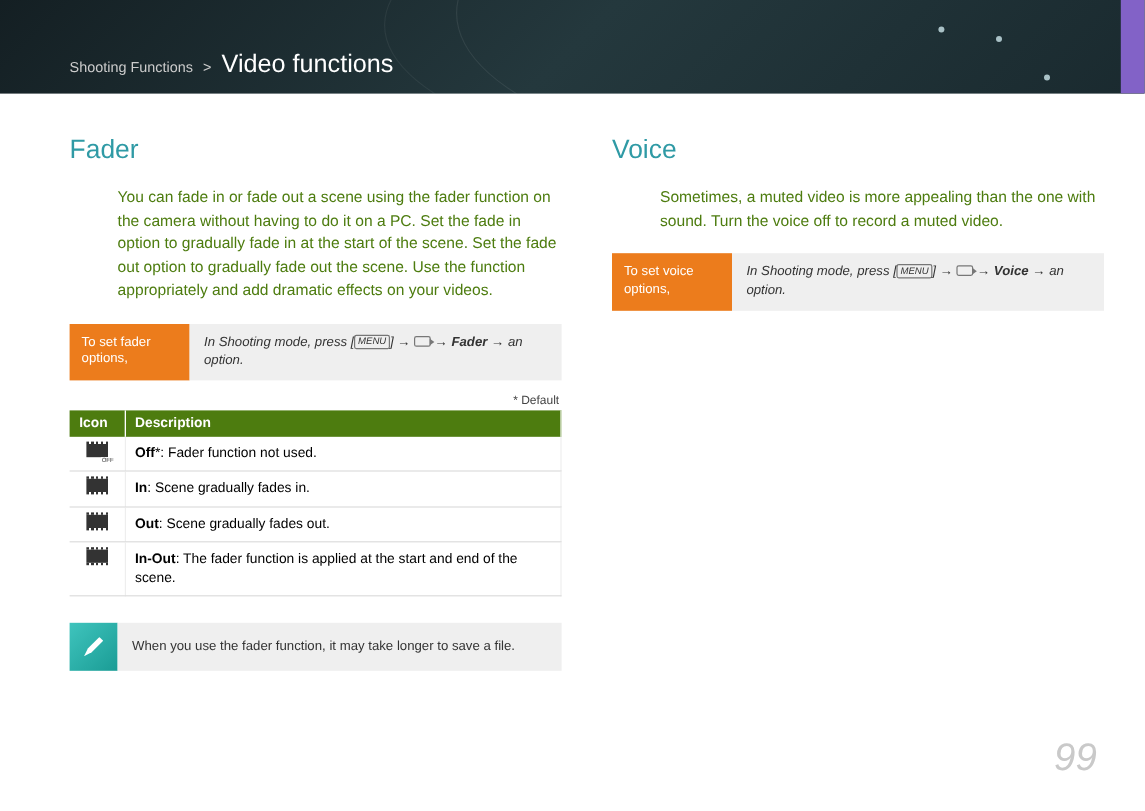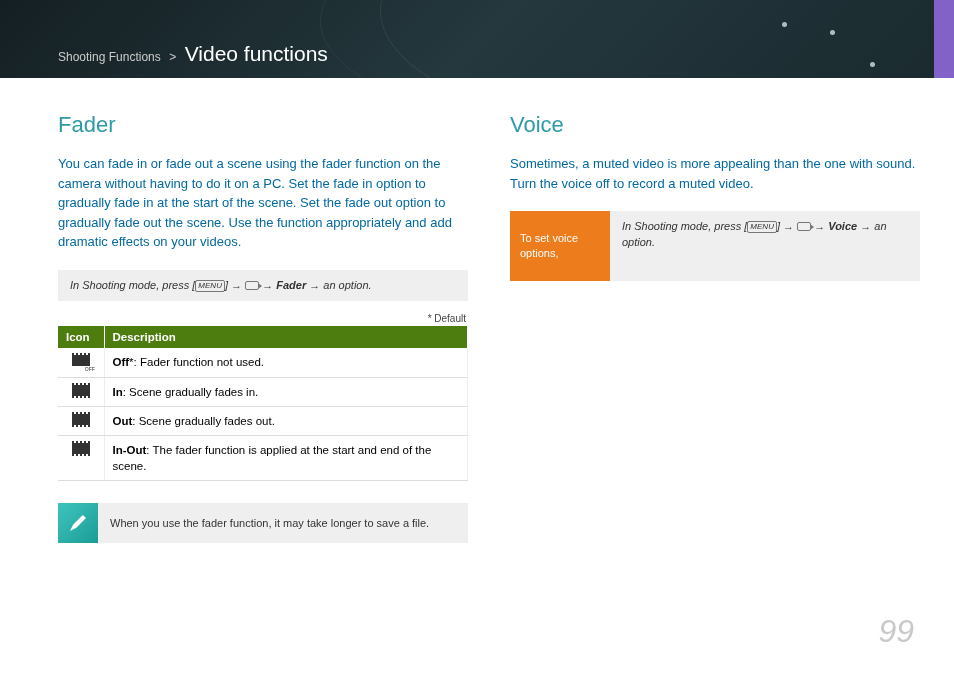--- a/index.html
+++ b/index.html
@@ -48,25 +48,25 @@
   .bc-large{font-size:21px;font-weight:400;color:#fff;}
   .content{
     display:flex;
     padding:34px 40px 0 58px;
     gap:42px;
   }
   .col{flex:0 0 410px;}
   h2.section{
     font-size:22px;font-weight:400;color:#2f9aa5;margin-bottom:16px;
   }
-  p.body{font-size:13px;line-height:1.5;color:#0369a1;margin-bottom:18px;}
+  p.body{font-size:13px;line-height:1.5;color:#4d7c0f;margin-bottom:18px;margin-left:40px;}
   .instr-row{display:flex;}
   .orange-box{
     background:#ec7c1c;color:#fff;font-size:11px;line-height:1.35;
-    padding:20px 10px;width:100px;flex:0 0 100px;
+    padding:8px 10px;width:100px;flex:0 0 100px;
   }
   .grey-box{
     background:#efefef;color:#333;font-size:11px;line-height:1.45;
     padding:8px 12px;flex:1;font-style:italic;
   }
   .grey-box b{font-weight:700;}
   .mini-icon{
     display:inline-block;border:1px solid #777;font-size:8px;
     padding:0 2px;border-radius:2px;line-height:10px;vertical-align:1px;
     font-family:Arial;
@@ -136,20 +136,21 @@
   <span class="bc-large">Video functions</span>
 </div>
 
 <div class="content">
 
   <div class="col">
     <h2 class="section">Fader</h2>
     <p class="body">You can fade in or fade out a scene using the fader function on the camera without having to do it on a PC. Set the fade in option to gradually fade in at the start of the scene. Set the fade out option to gradually fade out the scene. Use the function appropriately and add dramatic effects on your videos.</p>
 
     <div class="instr-row">
+      <div class="orange-box">To set fader options,</div>
       <div class="grey-box">
         <span>In Shooting mode, press [</span><span class="mini-icon">MENU</span><span>] → </span><span class="vid-icon"></span><span> → </span><b>Fader</b><span> → an option.</span>
       </div>
     </div>
 
     <div class="default-note">* Default</div>
 
     <table class="desc">
       <thead>
         <tr>

